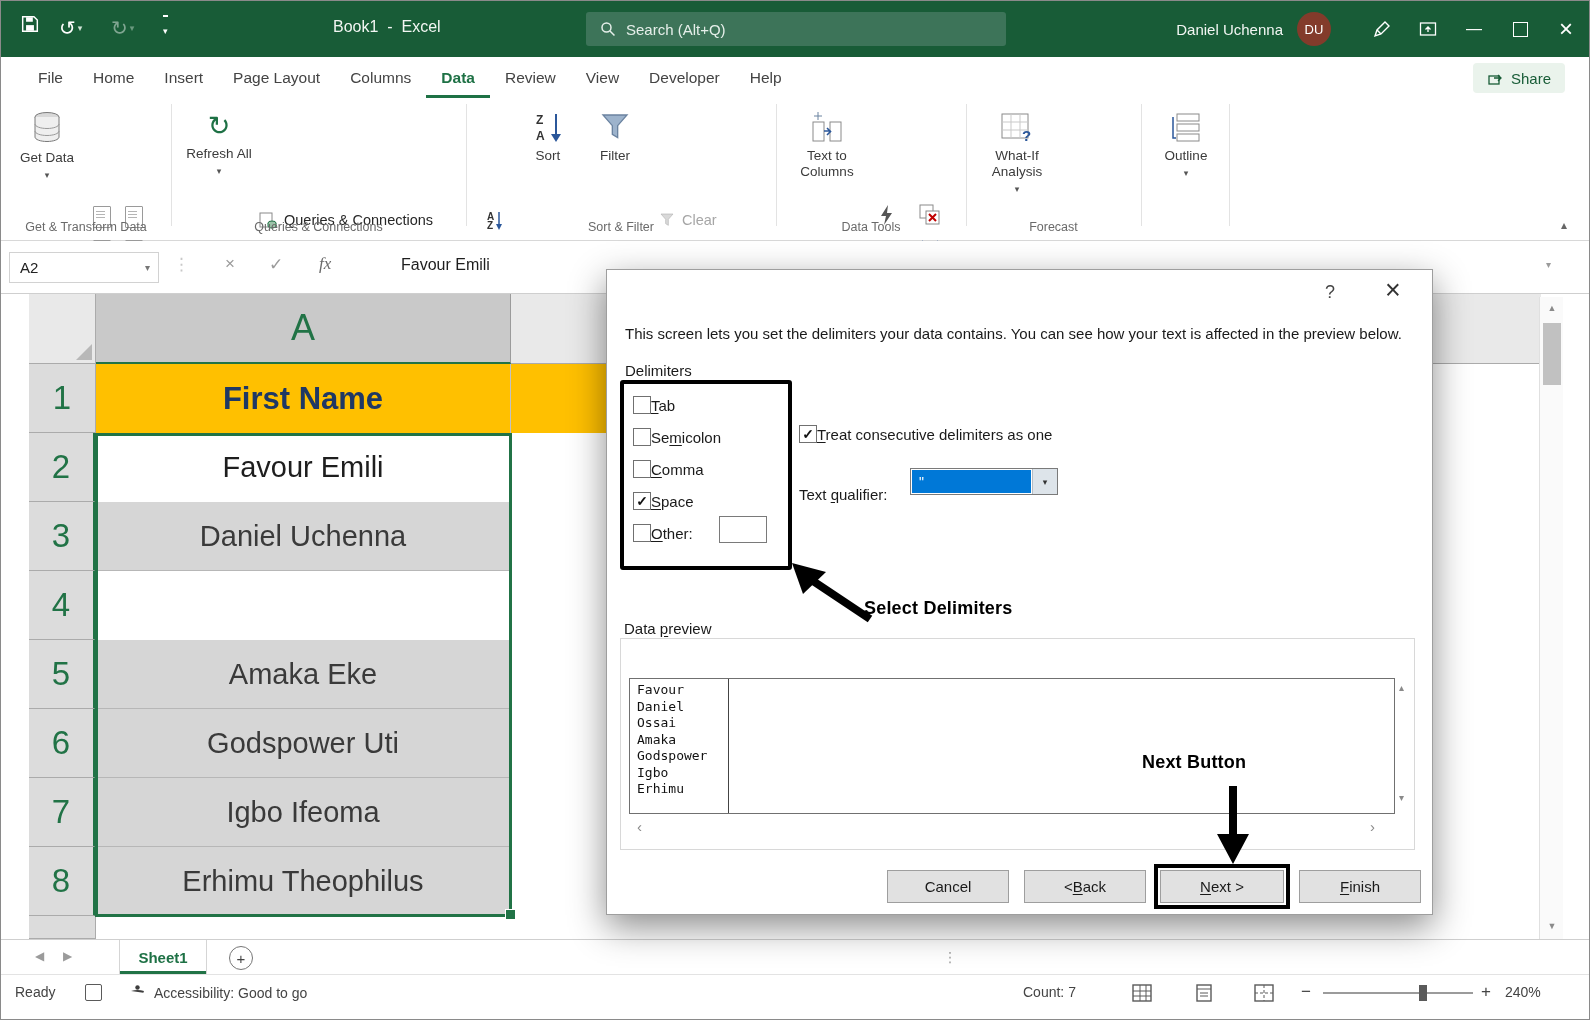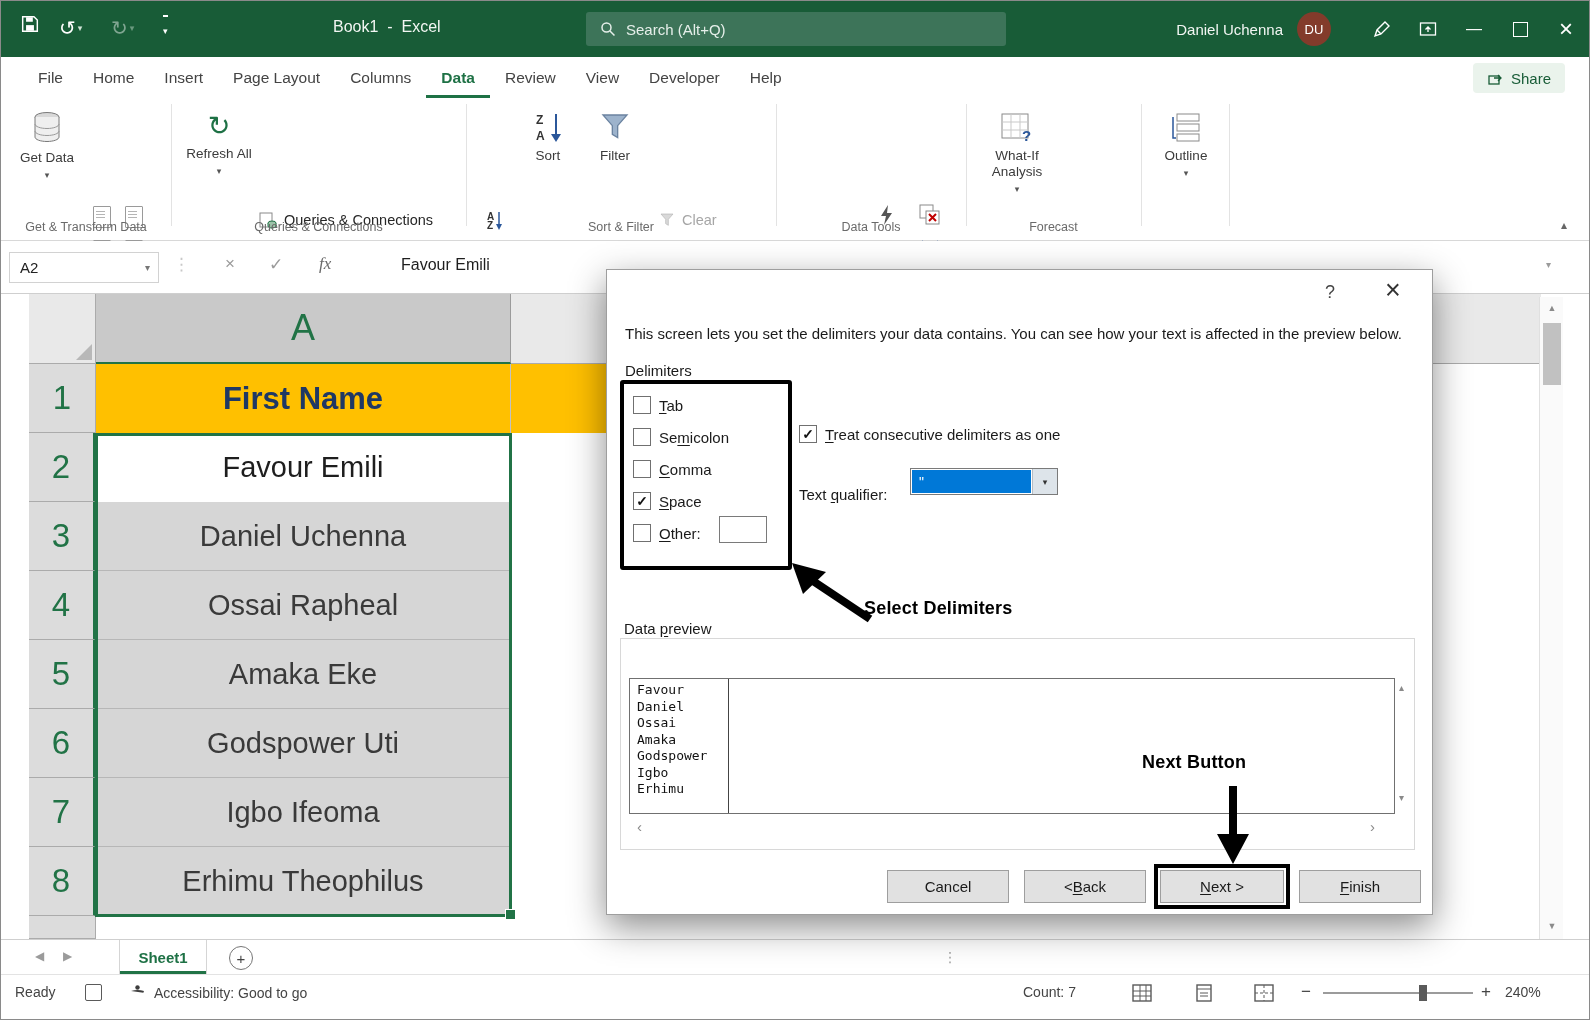--- a/index.html
+++ b/index.html
@@ -80,21 +80,21 @@
   .zoomsign{position:absolute;top:7px;font-size:17px;color:#444;cursor:pointer;}
   
   #dlg{position:absolute;left:605px;top:268px;width:827px;height:646px;background:#fff;border:1px solid #9e9e9e;
        box-shadow:0 12px 34px rgba(0,0,0,.45);box-sizing:border-box;z-index:50;font-size:15px;color:#1a1a1a;}
   #dlgtitle{position:absolute;left:18px;top:12px;font-size:17px;}
   #dlghelp{position:absolute;left:718px;top:12px;font-size:18px;color:#444;cursor:pointer;}
   #dlgclose{position:absolute;left:778px;top:5px;font-size:27px;color:#333;cursor:pointer;}
   #dlgdesc{position:absolute;left:18px;top:54px;width:792px;line-height:20px;}
   .dlabel{position:absolute;font-size:15px;}
   #delimbox{position:absolute;left:13px;top:110px;width:172px;height:190px;border:4px solid #000;border-radius:3px;box-sizing:border-box;}
-  .cbrow{position:absolute;display:flex;align-items:center;gap:8px;cursor:pointer;}
+  .cbrow{position:absolute;display:flex;align-items:center;cursor:pointer;}
   .cbx{width:18px;height:18px;background:#fff;border:1px solid #707070;box-sizing:border-box;display:flex;align-items:center;justify-content:center;font-size:14px;color:#111;}
   .cbx .mk{visibility:hidden;font-weight:700;}
   .cbx.on .mk{visibility:visible;}
   #otherinput{position:absolute;left:112px;top:246px;width:48px;height:27px;border:1px solid #7A7A7A;background:#fff;box-sizing:border-box;cursor:text;}
   #qualcombo{position:absolute;left:303px;top:198px;width:148px;height:27px;border:1px solid #7A7A7A;background:#fff;display:flex;box-sizing:border-box;cursor:pointer;}
   #qualsel{flex:1;background:#0078D7;color:#fff;font-size:14px;display:flex;align-items:center;padding-left:7px;margin:1px;}
   #qualdd{width:24px;background:#DDE4EA;border-left:1px solid #B5BCC4;display:flex;align-items:center;justify-content:center;font-size:9px;color:#333;}
   .annot-text{position:absolute;font-size:18px;font-weight:700;color:#000;letter-spacing:.2px;}
   #pvgroup{position:absolute;left:13px;top:368px;width:795px;height:212px;border:1px solid #D8D8D8;box-sizing:border-box;}
   #pvbox{position:absolute;left:22px;top:408px;width:766px;height:136px;border:1px solid #707070;background:#fff;box-sizing:border-box;
@@ -293,20 +293,29 @@
     </div>
     <div class="smallrow" style="left:658px;top:176px">
       <svg width="16" height="16" viewBox="0 0 24 24">
           <path d="M3 3h18l-7 8v9l-4-2.5V11z" fill="#9DB3CC" stroke="#6B83A0"></path>
         </svg>
       <span>Advanced</span>
     </div>
     <div class="grplabel" style="left:465px;width:310px">Sort &amp; Filter</div>
     <div class="vsep" style="left:775px"></div>
 
+    <div class="bigbtn" style="left:788px;width:76px">
+      <svg width="34" height="34" viewBox="0 0 34 34">
+        <path d="M8 2v8M4 6h8" stroke="#6B83A0" fill="none"></path>
+        <rect x="3" y="12" width="11" height="19" fill="#fff" stroke="#8a8a8a"></rect>
+        <rect x="20" y="12" width="11" height="19" fill="#fff" stroke="#8a8a8a"></rect>
+        <path d="M14 21h6M17 18l3.5 3.5L17 25" fill="none" stroke="#2B579A" stroke-width="1.6"></path>
+      </svg>
+      <span class="blabel">Text to Columns</span>
+    </div>
     <span class="sq abs" style="left:876px;top:106px">
       <svg width="20" height="22" viewBox="0 0 20 22">
           <path d="M11 1 4 12h5l-2 9 8-12h-5z" fill="#555"></path>
         </svg>
     </span>
     <span class="sq abs" style="left:918px;top:106px">
       <svg width="22" height="22" viewBox="0 0 22 22">
           <rect x="1" y="1" width="13" height="13" fill="#fff" stroke="#8a8a8a"></rect>
           <rect x="7" y="7" width="13" height="13" fill="#fff" stroke="#8a8a8a"></rect>
           <path d="M10 10l7 7M17 10l-7 7" stroke="#C00000" stroke-width="2"></path>
@@ -404,21 +413,20 @@
     <div class="rh sel" style="top:277px;height:69px">4</div>
     <div class="rh sel" style="top:346px;height:69px">5</div>
     <div class="rh sel" style="top:415px;height:69px">6</div>
     <div class="rh sel" style="top:484px;height:69px">7</div>
     <div class="rh sel" style="top:553px;height:69px">8</div>
     <div class="rh" style="top:622px;height:23px"></div>
 
     <div class="cA" style="top:70px;height:69px;background:#FFC000;font-weight:700;font-size:31px;color:#1F3864">First Name</div>
     <div class="cA" style="top:139px;height:69px;background:#fff;color:#1e1e1e">Favour Emili</div>
     <div class="cA gray" style="top:208px;height:69px">Daniel Uchenna</div>
-    <div class="cA gray" style="top:277px;height:69px">Ossai Rapheal</div>
     <div class="cA gray" style="top:346px;height:69px">Amaka Eke</div>
     <div class="cA gray" style="top:415px;height:69px">Godspower Uti</div>
     <div class="cA gray" style="top:484px;height:69px">Igbo Ifeoma</div>
     <div class="cA gray" style="top:553px;height:69px">Erhimu Theophilus</div>
 
     <div id="selbox"></div>
     <div id="fillhandle"></div>
   </div>
 
   <div id="vscroll">

